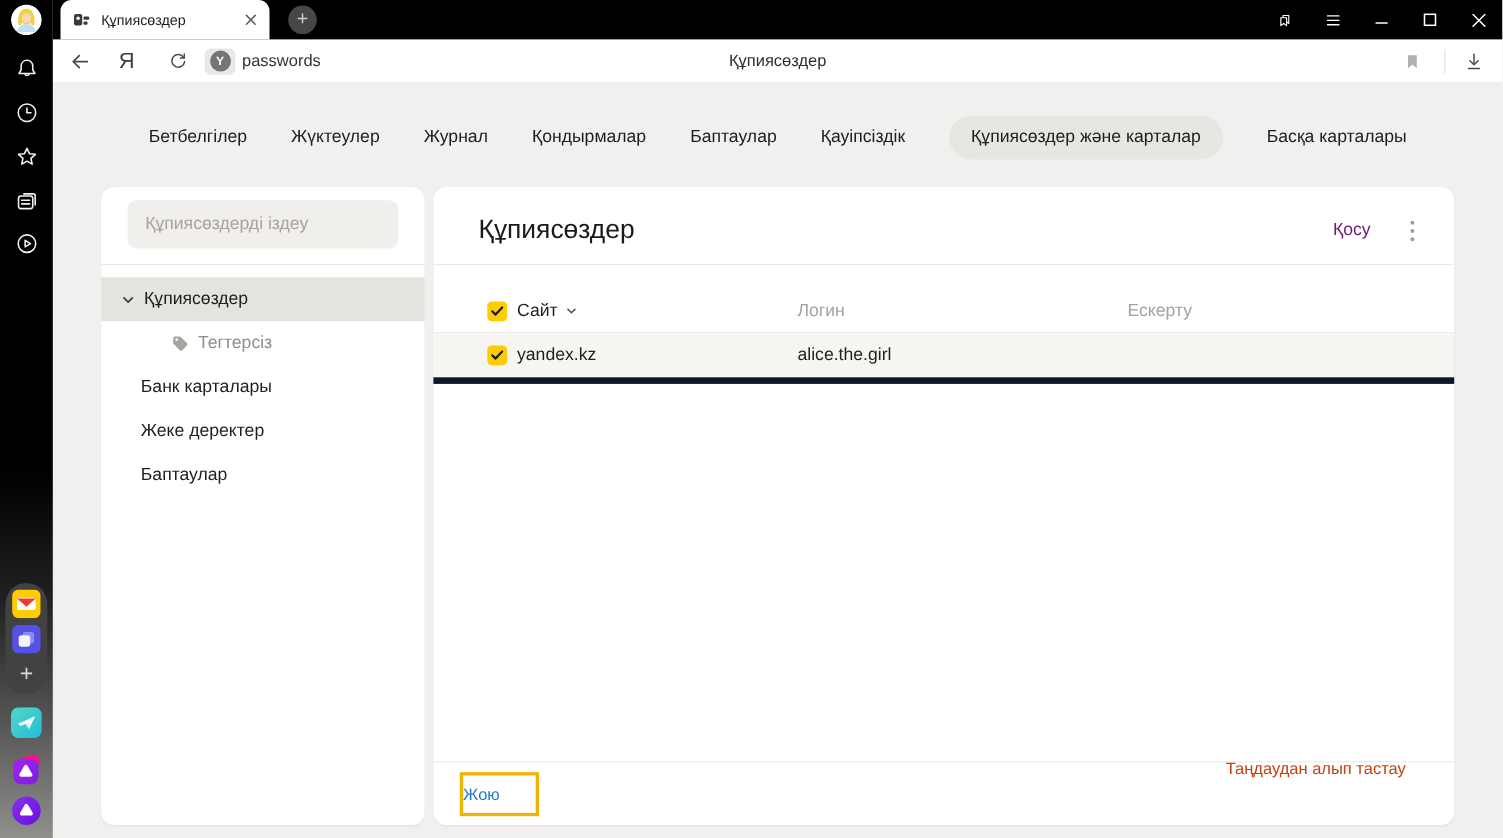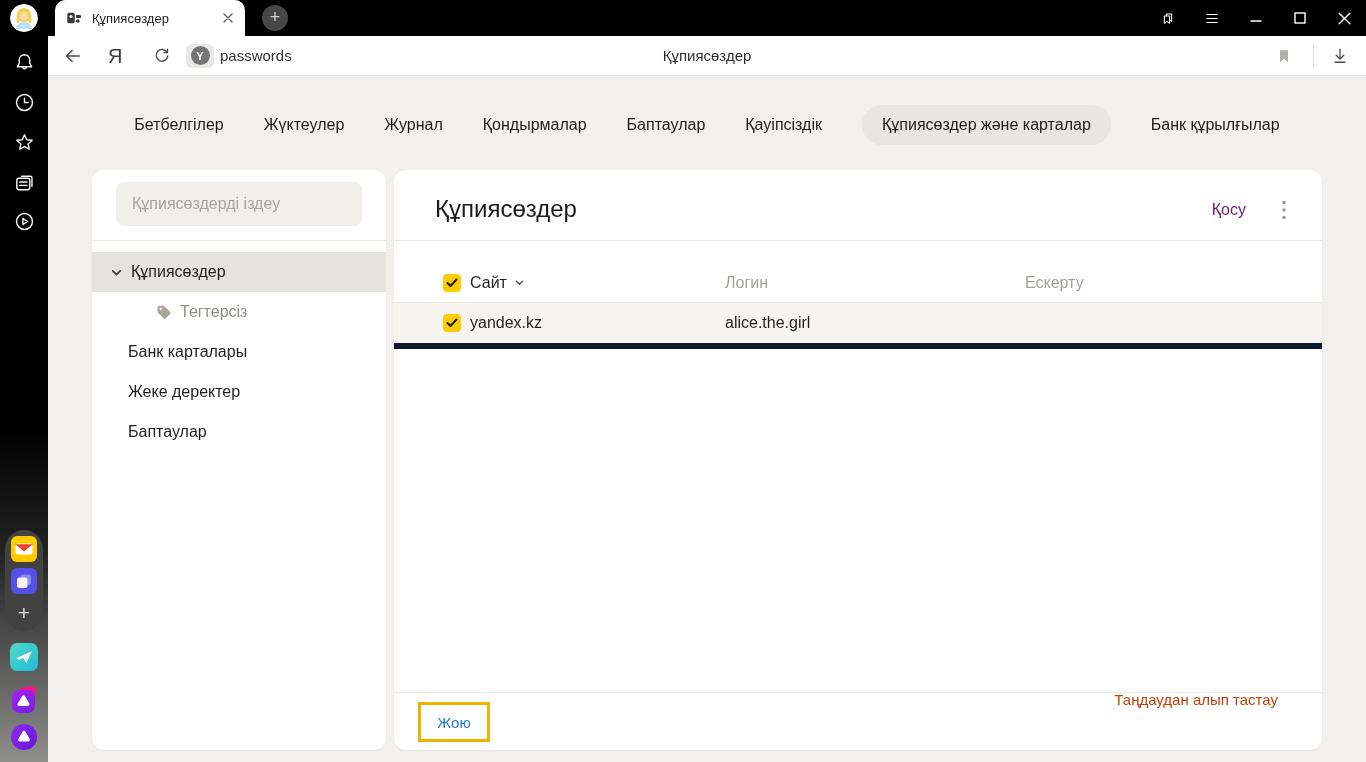--- a/index.html
+++ b/index.html
@@ -73,21 +73,21 @@
   .trow{position:absolute;left:0;right:0;top:133px;height:40px;background:#f6f5f2;border-bottom:6px solid #0f172a;cursor:pointer;}
   .cb{position:absolute;left:49px;top:50%;transform:translateY(-50%);width:18px;height:18px;border-radius:4px;
     background:#ffcc00;display:flex;align-items:center;justify-content:center;cursor:pointer;}
   .col-site{position:absolute;left:76px;top:50%;transform:translateY(-50%);font-size:16px;color:#1f1f1f;
     display:flex;align-items:center;gap:7px;}
   .col-login{position:absolute;left:331px;top:50%;transform:translateY(-50%);font-size:16px;color:#1f1f1f;}
   .col-note{position:absolute;left:631px;top:50%;transform:translateY(-50%);font-size:16px;color:#1f1f1f;}
   .thead .col-login,.thead .col-note{color:#a5a19b;}
   .m-foot-divider{top:522px;}
   .del-box{position:absolute;left:24px;top:532px;width:66px;height:34px;border:3px solid #f0b400;
-    display:flex;align-items:center;justify-content:center;background:#fff;}
+    display:flex;align-items:center;background:#fff;}
   .del-link{font-size:15px;color:#1f7ad2;cursor:pointer;}
   .deselect-link{position:absolute;right:44px;top:521px;font-size:15px;color:#c2410c;cursor:pointer;}
 </style>
 </head>
 <body>
 
 <div class="screen">
 
   <div class="rail">
     <div class="rail-btn" style="top:4px">
@@ -278,21 +278,21 @@
   </div>
 
   <div class="nav">
     <span class="nav-item">Бетбелгілер</span>
     <span class="nav-item">Жүктеулер</span>
     <span class="nav-item">Журнал</span>
     <span class="nav-item">Қондырмалар</span>
     <span class="nav-item">Баптаулар</span>
     <span class="nav-item">Қауіпсіздік</span>
     <span class="nav-item active">Құпиясөздер және карталар</span>
-    <span class="nav-item">Банк құрылғылар</span>
+    <span class="nav-item">Басқа карталары</span>
   </div>
 
   <div class="panel side">
     <input class="search" type="text" placeholder="Құпиясөздерді іздеу" style="">
     <div class="divider" style="top:70px"></div>
 
     <div class="side-item selected" style="top:82px">
       <span class="chev">
         <svg width="13" height="13" viewBox="0 0 12 12" fill="none" stroke="#3f3f3f" stroke-width="1.5" stroke-linecap="round" stroke-linejoin="round">
             <path d="M2.5 4.5L6 8l3.5-3.5"></path>

